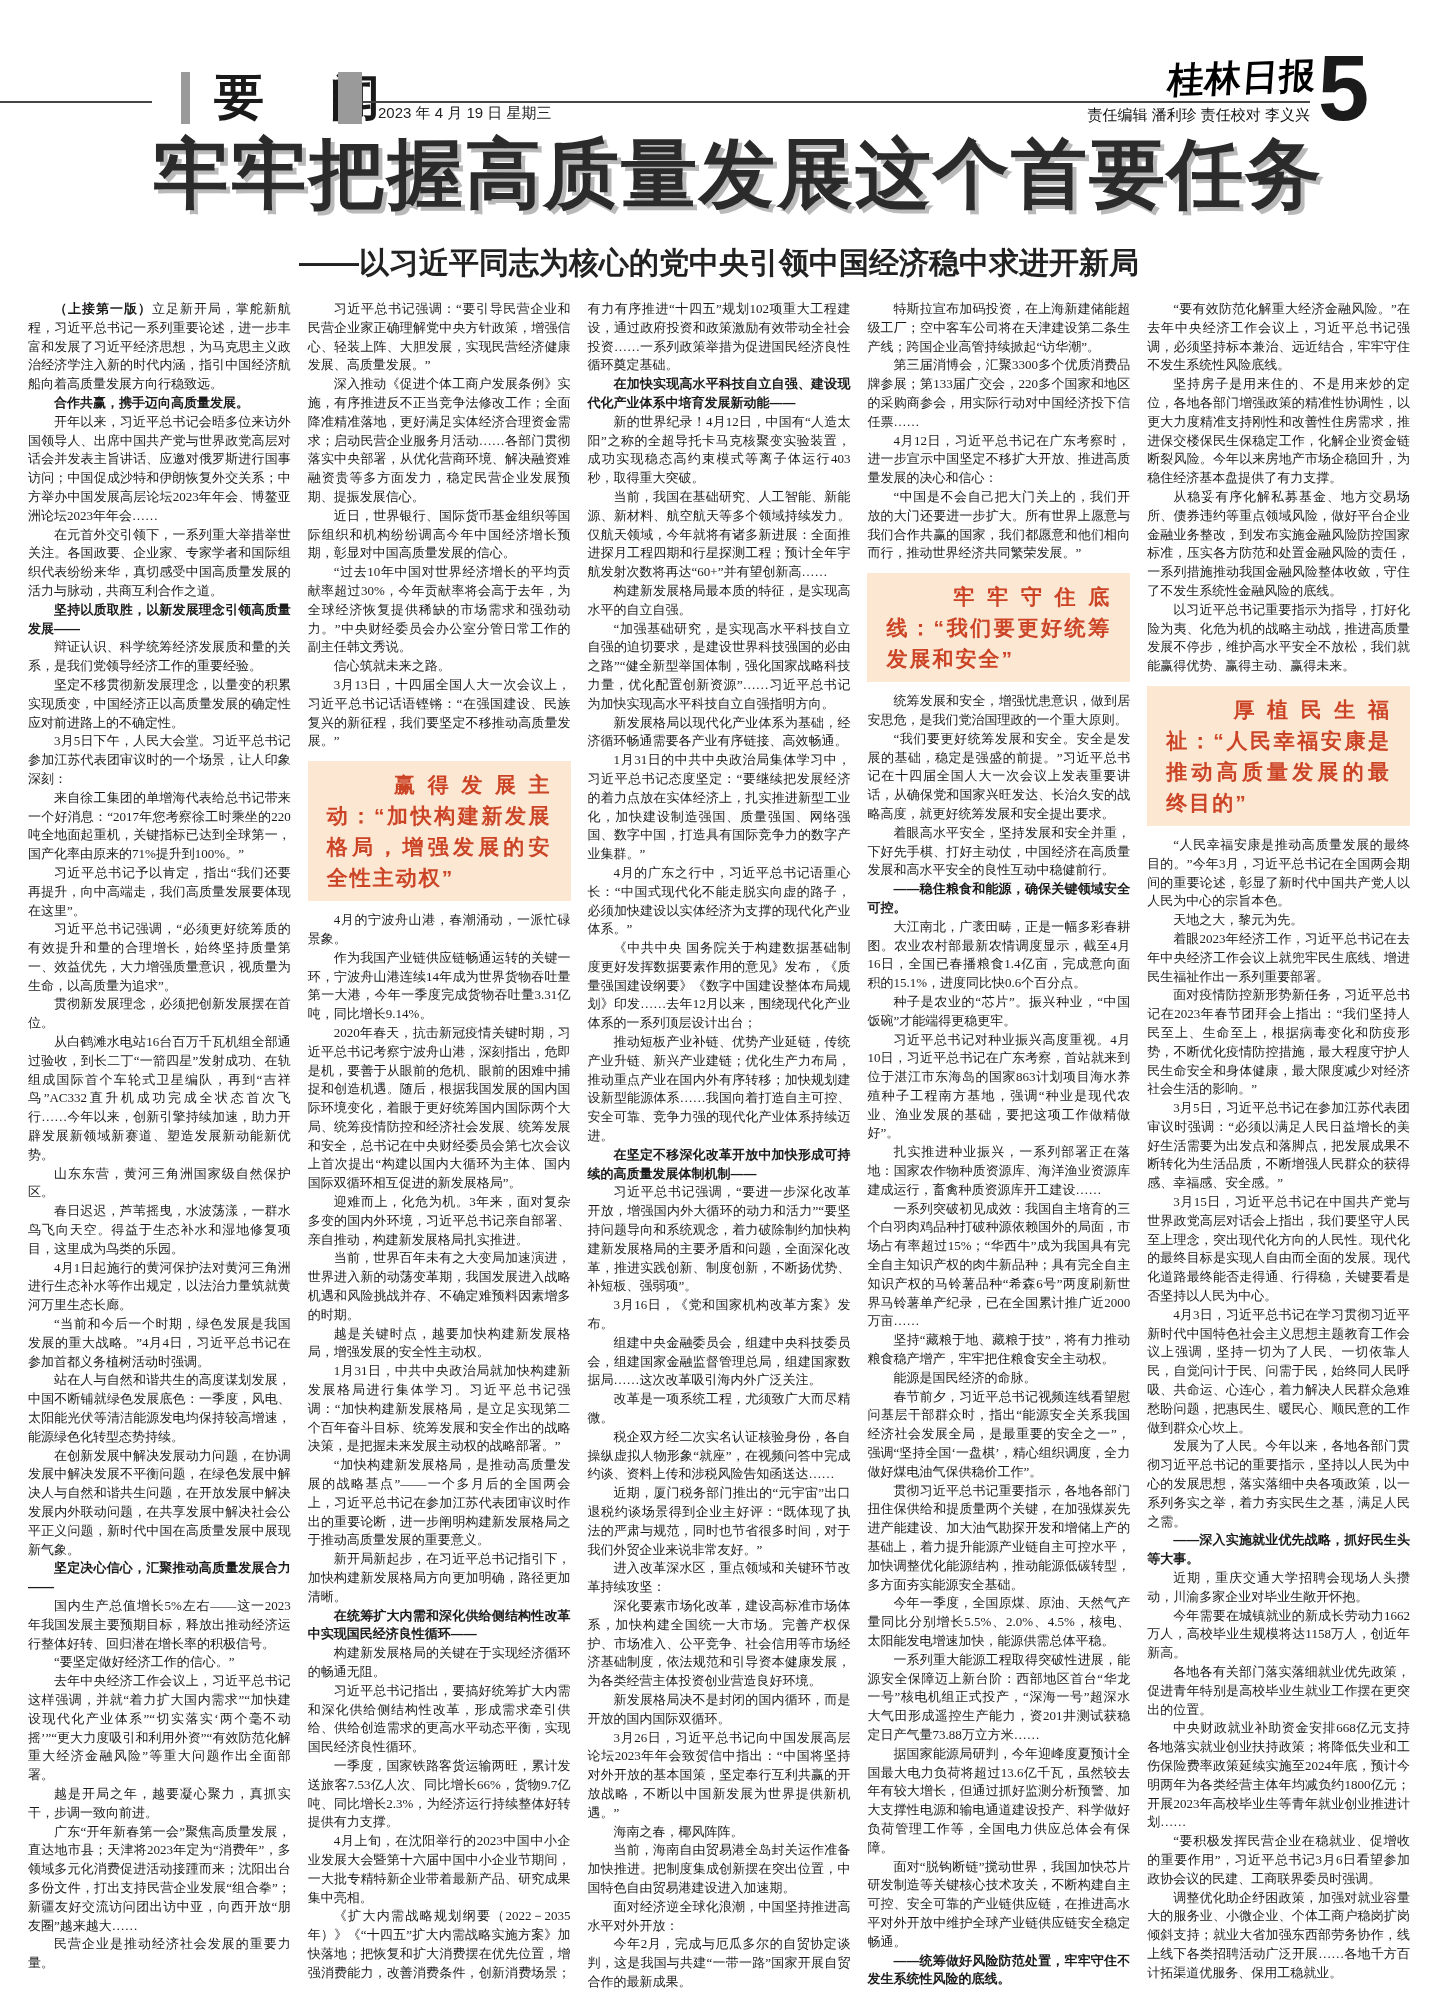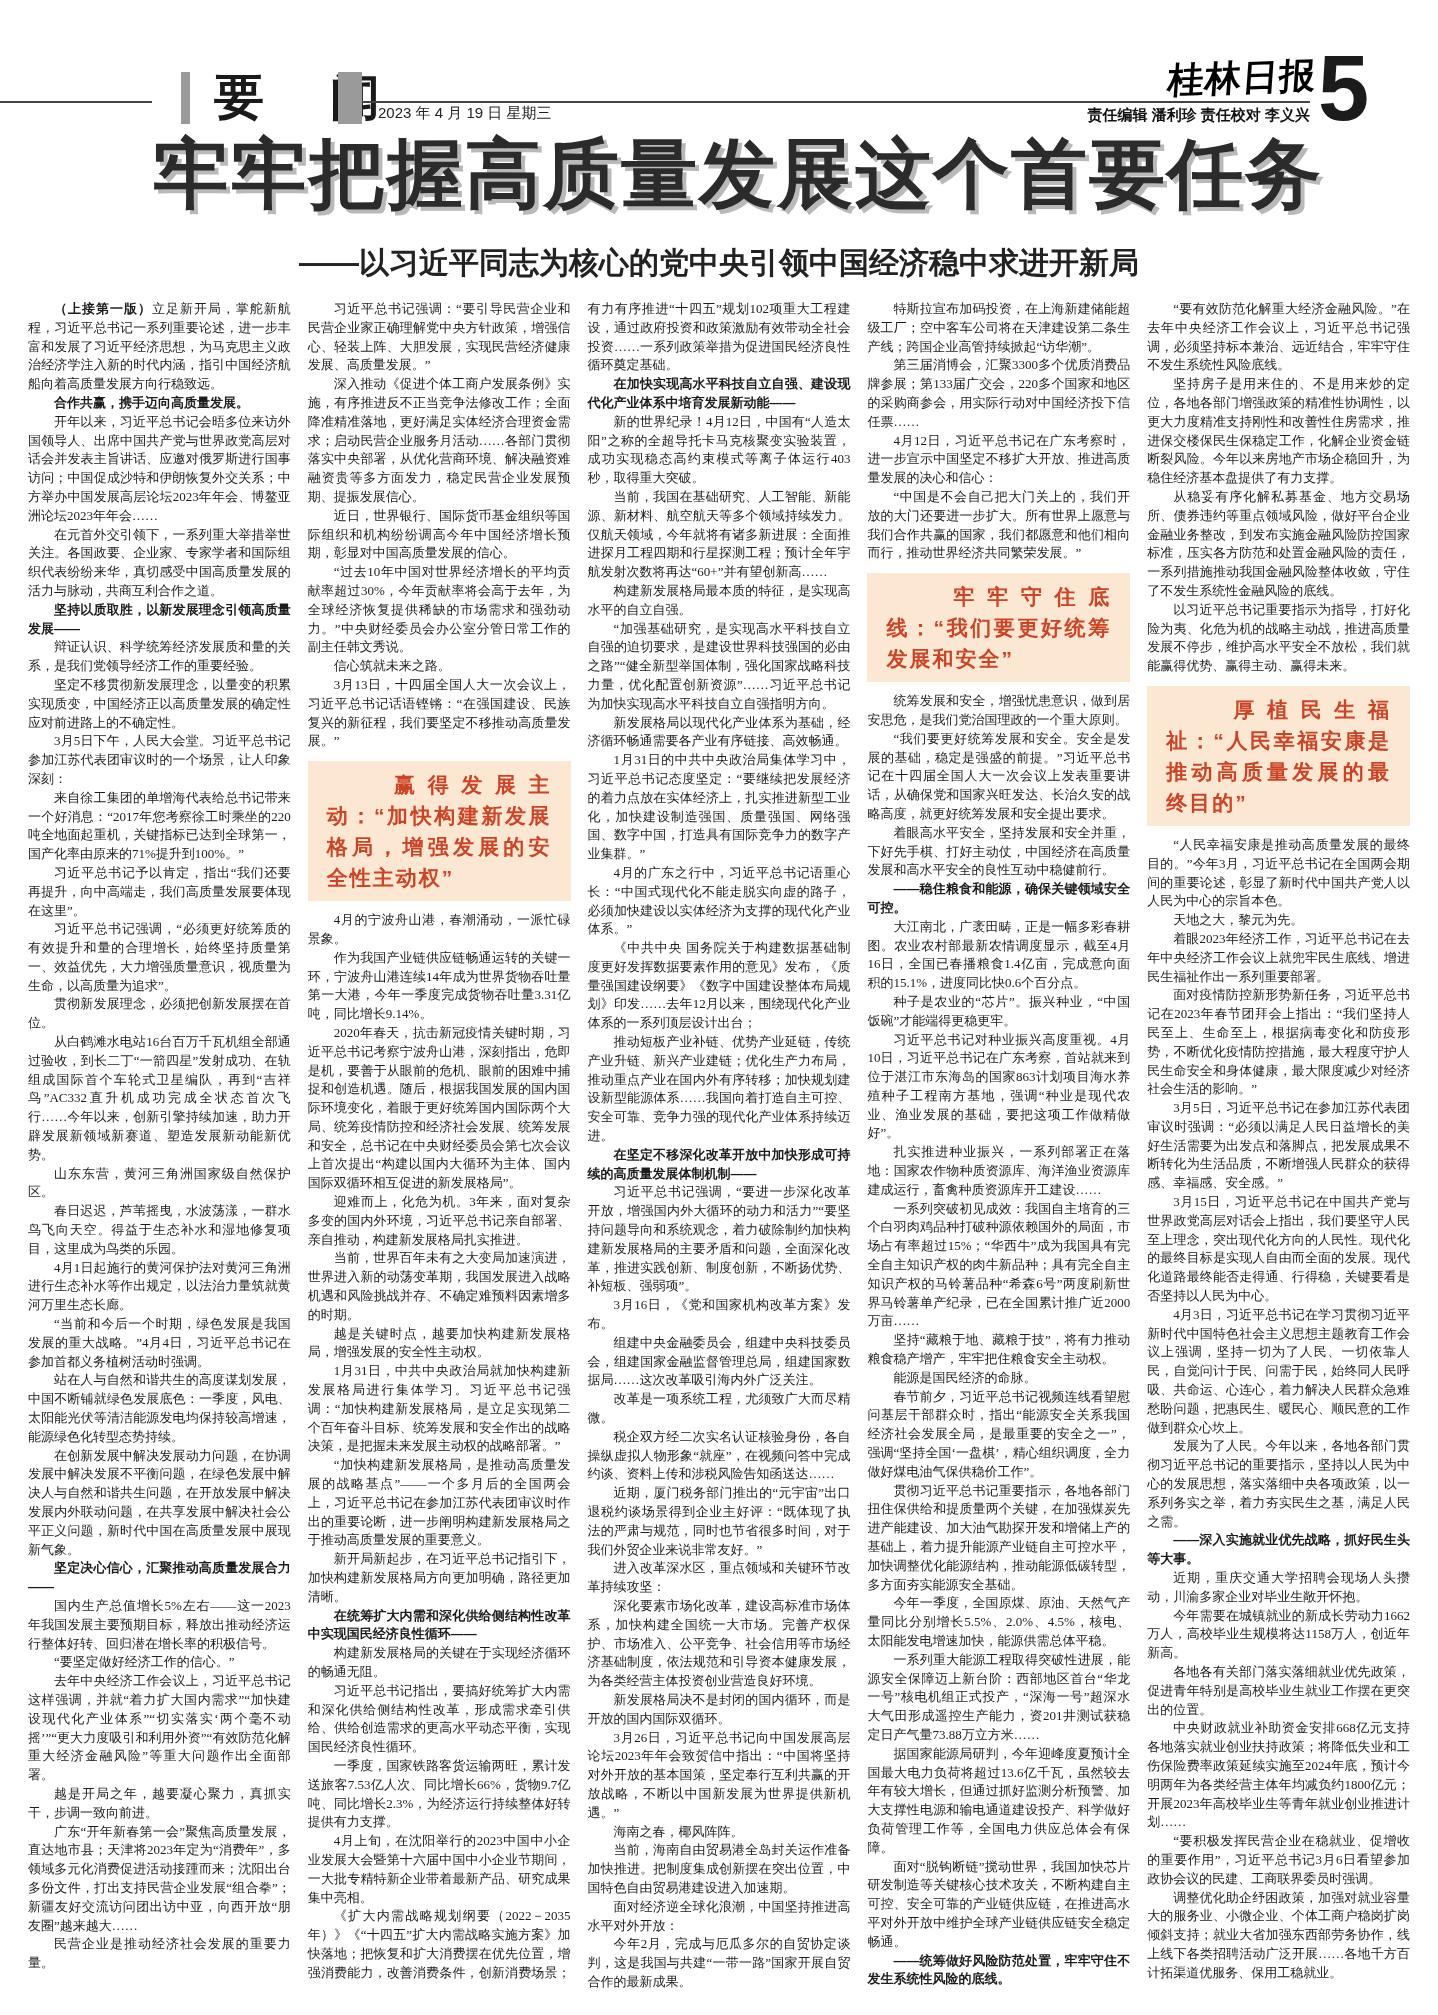--- a/index.html
+++ b/index.html
@@ -11,21 +11,21 @@
   .rule-main{position:absolute;left:362px;top:77px;width:948px;height:2px;background:#444;}
   .vbar{position:absolute;left:181px;top:48px;width:9px;height:52px;background:#9a9a9a;}
   .section-title{position:absolute;left:214px;top:40px;font-family:"Liberation Sans","DejaVu Sans",sans-serif;
         font-weight:900;font-size:50px;letter-spacing:26px;color:#1a1a1a;}
   .gsq{position:absolute;left:338px;top:48px;width:24px;height:52px;background:#9a9a9a;}
   .date-line{position:absolute;left:378px;top:80px;font-family:"Liberation Sans","DejaVu Sans",sans-serif;
         font-weight:normal;font-size:15px;color:#222;}
   .masthead{position:absolute;left:1168px;top:30px;width:150px;font-family:"DejaVu Serif","Liberation Serif",serif;
         font-weight:bold;font-size:36px;letter-spacing:1px;color:#000;transform:skewX(-6deg) rotate(-2deg);white-space:nowrap;}
   .editors{position:absolute;left:1010px;top:82px;width:300px;text-align:right;
-        font-family:"Liberation Sans","DejaVu Sans",sans-serif;font-weight:bold;font-size:15px;color:#111;}
+        font-family:"Liberation Sans","DejaVu Sans",sans-serif;font-weight:normal;font-size:15px;color:#111;}
   .pagenum{position:absolute;left:1318px;top:18px;font-family:"Liberation Sans","DejaVu Sans",sans-serif;
         font-weight:900;font-size:92px;line-height:92px;color:#1b1b1b;}
   
   .headline{position:absolute;left:0;top:124px;width:1438px;text-align:center;
         font-family:"Liberation Sans","DejaVu Sans",sans-serif;font-weight:900;font-size:76px;line-height:100px;
         letter-spacing:2px;color:#2b2b2b;text-shadow:4px 4px 0 #b9b9b9;margin-left:19px;}
   .subheadline{position:absolute;left:0;top:243px;width:1438px;text-align:center;
         font-family:"Liberation Sans","DejaVu Sans",sans-serif;font-weight:bold;font-size:30px;color:#222;}
   
   #article-body{position:absolute;left:28px;top:300px;width:1382px;height:1692px;

